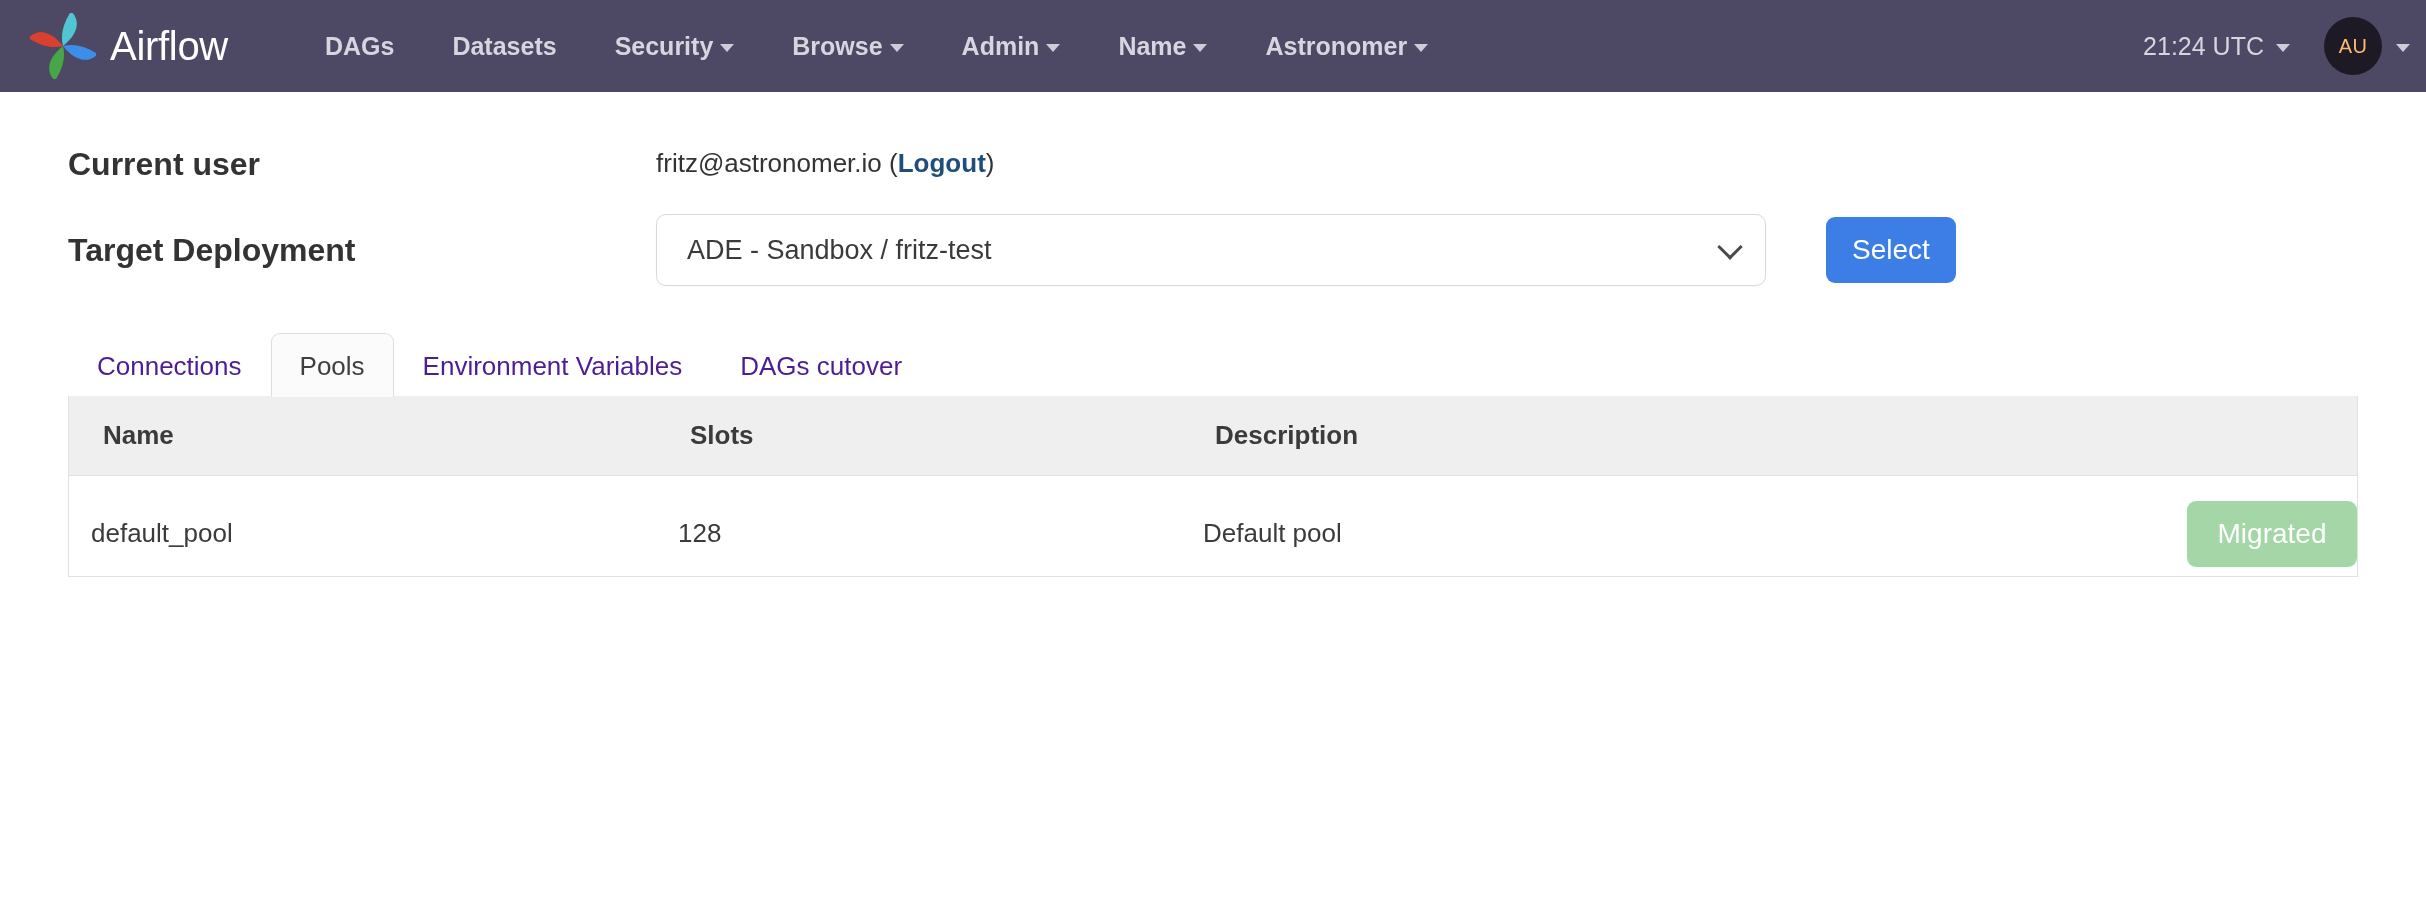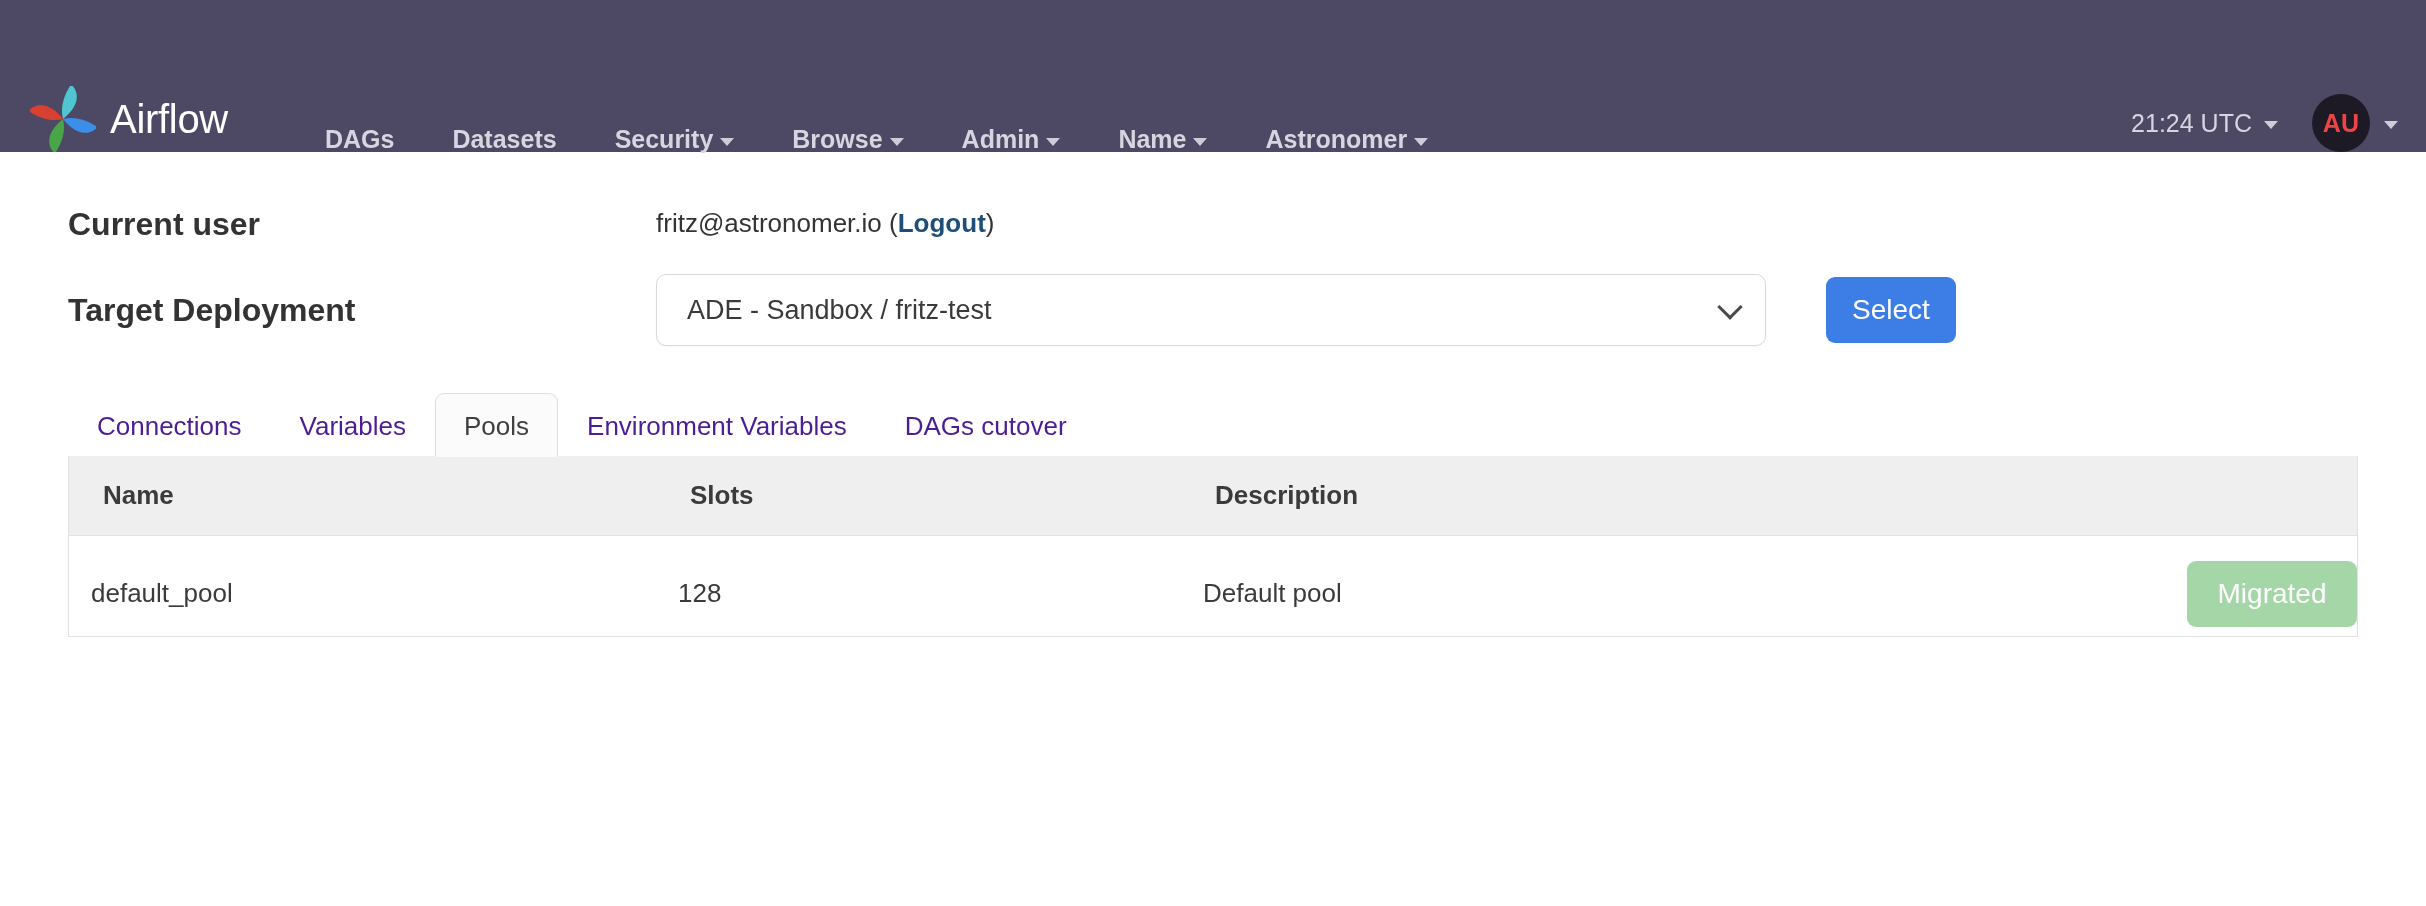--- a/index.html
+++ b/index.html
@@ -7,25 +7,25 @@
   html, body {
     width: 2426px;
     height: 906px;
     background: #ffffff;
     font-family: "Liberation Sans", sans-serif;
     -webkit-font-smoothing: antialiased;
   }
 
   
   .navbar {
-    height: 152px;
+    height: 92px;
     background: #4d4863;
     display: flex;
-    align-items: flex-end;
-    padding: 0 28px 0 30px;
+    align-items: center;
+    padding: 0 16px 0 30px;
     position: relative;
   }
   .nav-brand {
     display: flex;
     align-items: center;
     gap: 14px;
     margin-right: 68px;
   }
   .nav-logo { width: 66px; height: 66px; display: block; }
   .nav-brand-text {
@@ -72,23 +72,23 @@
     gap: 12px;
     cursor: pointer;
     white-space: nowrap;
     margin-right: 34px;
   }
   .avatar-wrap { display: flex; align-items: center; gap: 14px; cursor: pointer; }
   .avatar {
     width: 58px; height: 58px;
     border-radius: 50%;
     background: #1d1a26;
-    color: #ef4444;
-    font-size: 25px;
-    font-weight: 700;
+    color: #fdba74;
+    font-size: 20px;
+    font-weight: 400;
     display: flex;
     align-items: center;
     justify-content: center;
     letter-spacing: 0.3px;
   }
 
   
   .page {
     padding: 0 68px;
   }
@@ -320,21 +320,20 @@
     <div class="form-label">Target Deployment</div>
     <div class="select-box">
       <span>ADE - Sandbox / fritz-test</span>
       <i class="select-chevron"></i>
     </div>
     <button class="btn btn-primary btn-select">Select</button>
   </div>
 
   <div class="tabs">
     <div class="tab">Connections</div>
-    <div class="tab">Variables</div>
     <div class="tab active">Pools</div>
     <div class="tab">Environment Variables</div>
     <div class="tab">DAGs cutover</div>
   </div>
 
   <div class="table-wrap">
     <table class="data">
       <thead>
         <tr>
           <th class="col-name">Name</th>

